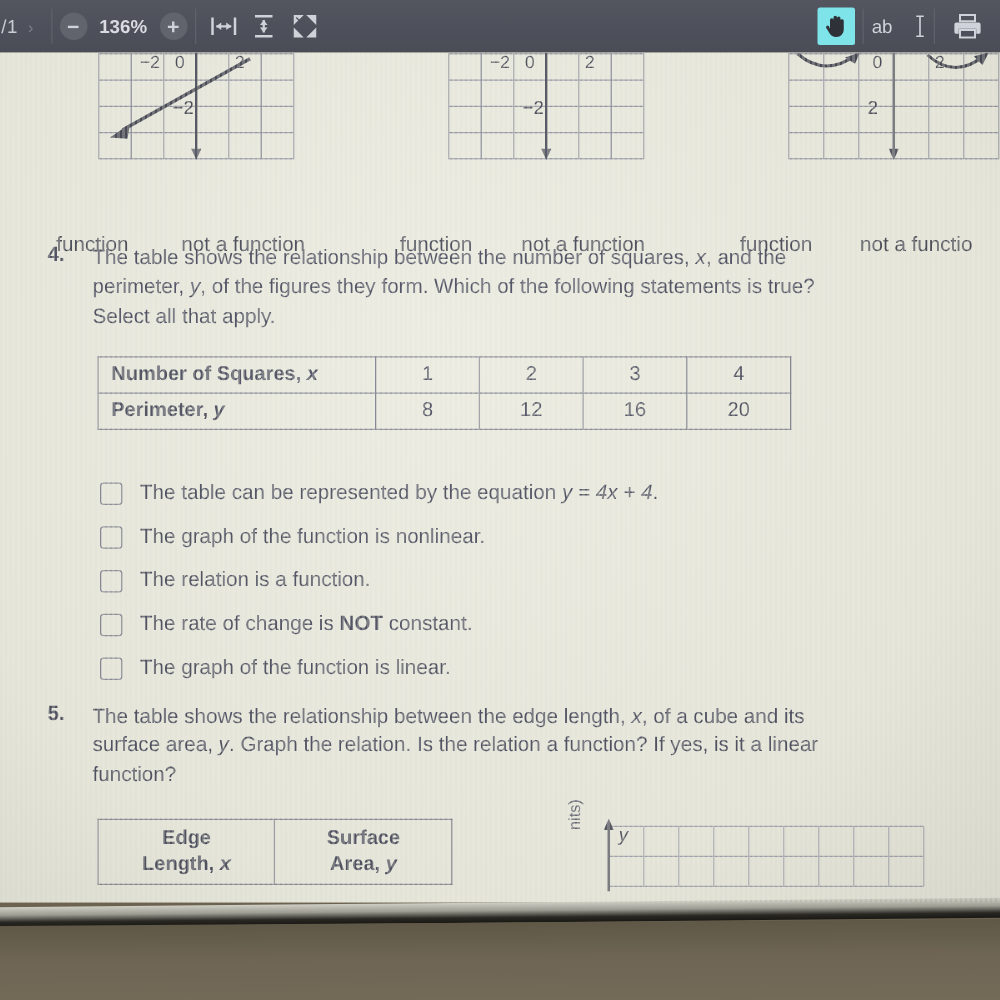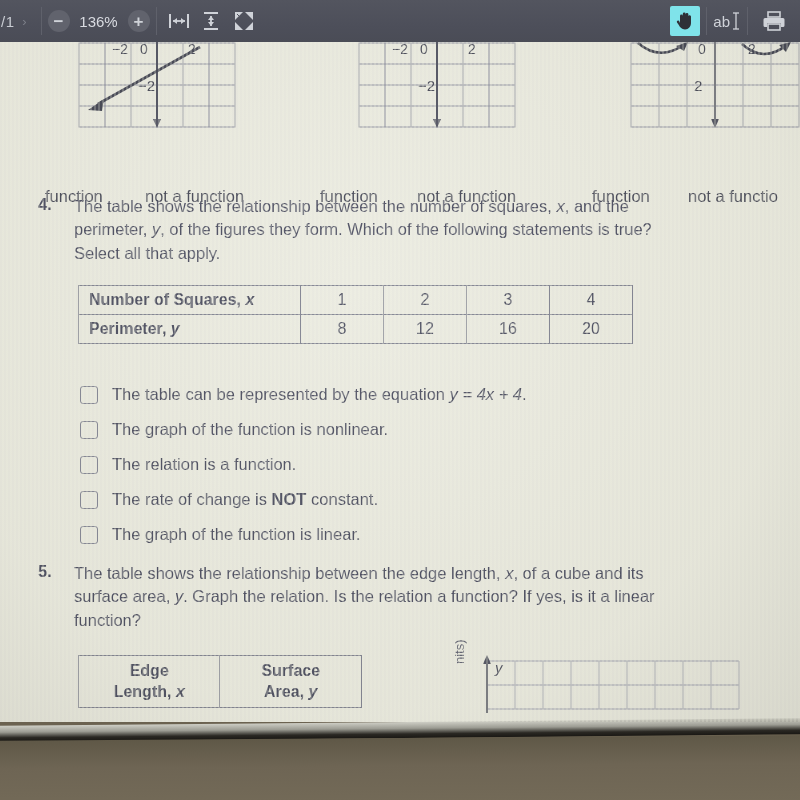--- a/index.html
+++ b/index.html
@@ -58,31 +58,32 @@
     color: #cfd2d8;
     display: flex; align-items: center; justify-content: center;
     font-size: 17px; line-height: 1;
     font-weight: 700;
     flex: 0 0 auto;
   }
   #zoom-level {
     font-size: 15px; color: #d9dbe1;
     min-width: 58px; text-align: center;
     flex: 0 0 auto;
+    font-weight: bold;
   }
   .icon-svg { display:block; }
   #hand-tool {
     width: 30px; height: 30px;
     background: #7fe3ea;
     border-radius: 2px;
     display:flex; align-items:center; justify-content:center;
     flex: 0 0 auto;
   }
   #text-tool {
-    display:flex; align-items:center; gap:1px;
+    display:flex; align-items:center; gap:17px;
     font-size: 15px; color:#cfd2d8;
     flex: 0 0 auto;
   }
   #spacer { flex: 1 1 auto; }
 
   
   #page {
     position: absolute;
     left: 0; top: 42px;
     width: 800px; height: 680px;

